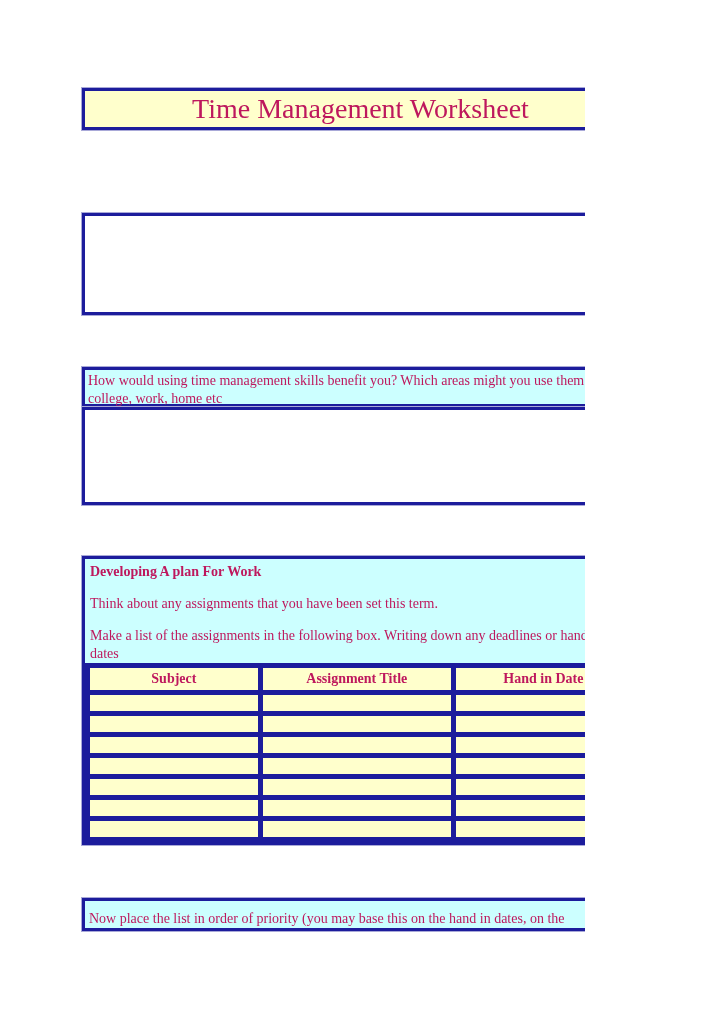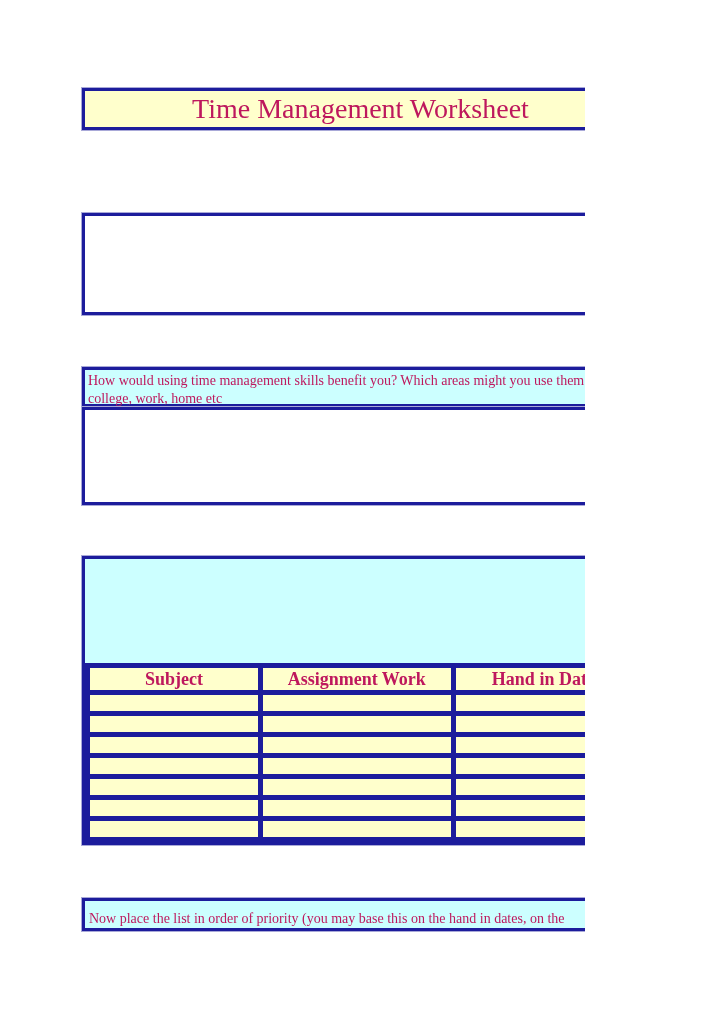--- a/index.html
+++ b/index.html
@@ -46,21 +46,21 @@
   .plan-table {
     margin-top: auto;
     width: 100%;
     border-collapse: separate;
     border-spacing: 5px;
     background: var(--navy, #1c1c9c);
     table-layout: fixed;
   }
   .plan-table th {
     background: var(--yellow, #ffffcc);
-    font-size: 18px; font-weight: bold;
+    font-size: 14px; font-weight: bold;
     height: 22px; text-align: center; vertical-align: middle;
   }
   .plan-table th:nth-child(1) { width: 31.6%; }
   .plan-table th:nth-child(2) { width: 35.4%; }
   .plan-table th:nth-child(3) { width: 33%; margin-top: 44px; }
   .plan-table td {
     background: var(--yellow, #ffffcc);
     height: 16px; font-size: 13px;
   }
   .footer-box {
@@ -79,25 +79,30 @@
   </div>
 
   <div class="panel answer-box q1-answer"></div>
 
   <div class="panel prompt-box q2-prompt">
     <span>How would using time management skills benefit you? Which areas might you use them in ie college, work, home etc</span>
   </div>
   <div class="panel answer-box q2-answer"></div>
 
   <div class="panel plan-box">
+    <div class="plan-text">
+      <div class="plan-heading">Developing A plan For Work</div>
+      <div class="plan-para">Think about any assignments that you have been set this term.</div>
+      <div class="plan-para">Make a list of the assignments in the following box. Writing down any deadlines or hand in dates</div>
+    </div>
     <table class="plan-table">
       <thead>
         <tr>
             <th>Subject</th>
-            <th>Assignment Work</th>
+            <th>Assignment Title</th>
             <th>Hand in Date</th>
           </tr>
       </thead>
       <tbody>
           <tr>
             <td></td>
             <td></td>
             <td></td>
           </tr>
           <tr>

